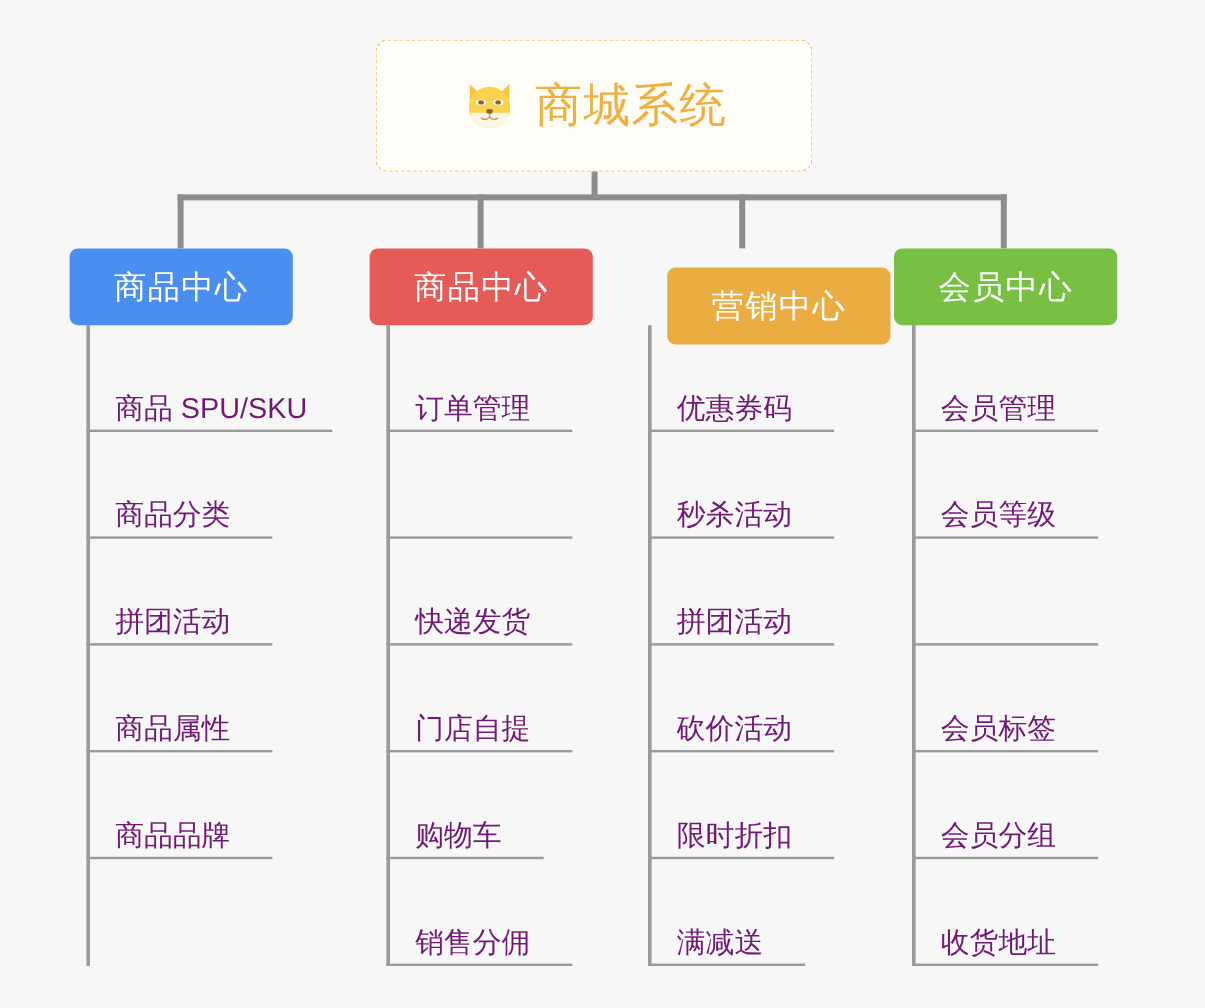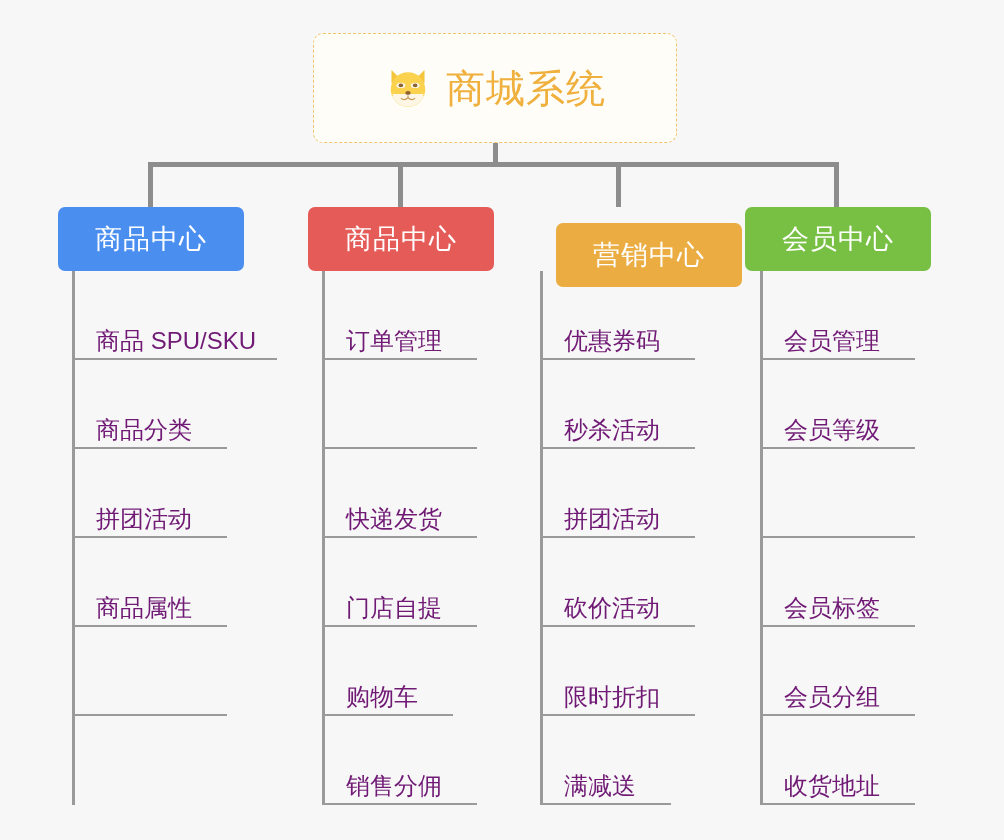--- a/index.html
+++ b/index.html
@@ -179,20 +179,21 @@
     <div class="leaf">
       <span class="leaf-underline" style="width: 155px; background: rgb(154, 154, 154);"></span>
       <span class="leaf-label">拼团活动</span>
     </div>
     <div class="leaf">
       <span class="leaf-underline" style="width: 155px; background: rgb(154, 154, 154);"></span>
       <span class="leaf-label">商品属性</span>
     </div>
     <div class="leaf">
       <span class="leaf-underline" style="width: 155px; background: rgb(154, 154, 154);"></span>
+      <span class="leaf-label">商品品牌</span>
     </div>
   </div>
 
   <div class="branch" style="left: 308px; background: rgb(229, 91, 88);">
     <span class="branch-label">商品中心</span>
   </div>
   <div class="leaf-col" style="left:322px;">
     <div class="spine" style="background: rgb(154, 154, 154); height: 534px;"></div>
 
     <div class="leaf">

